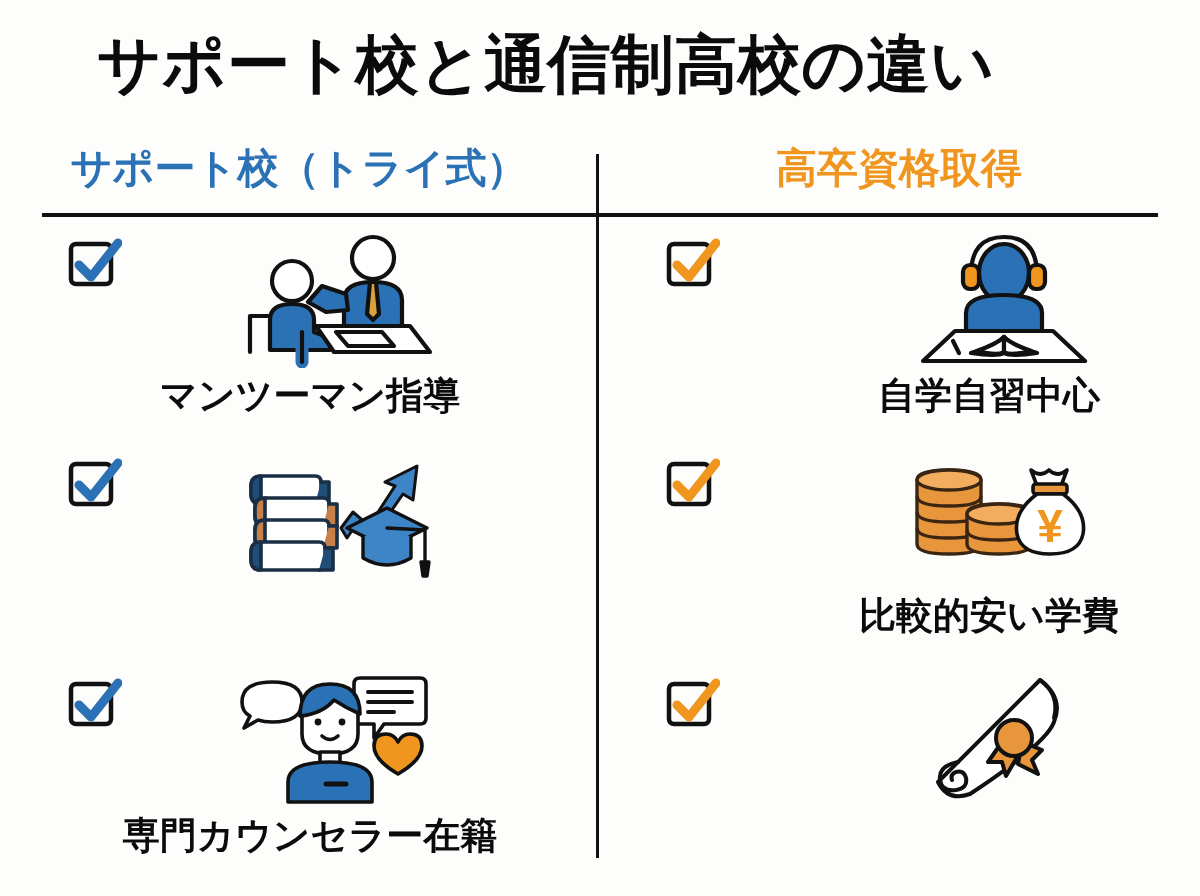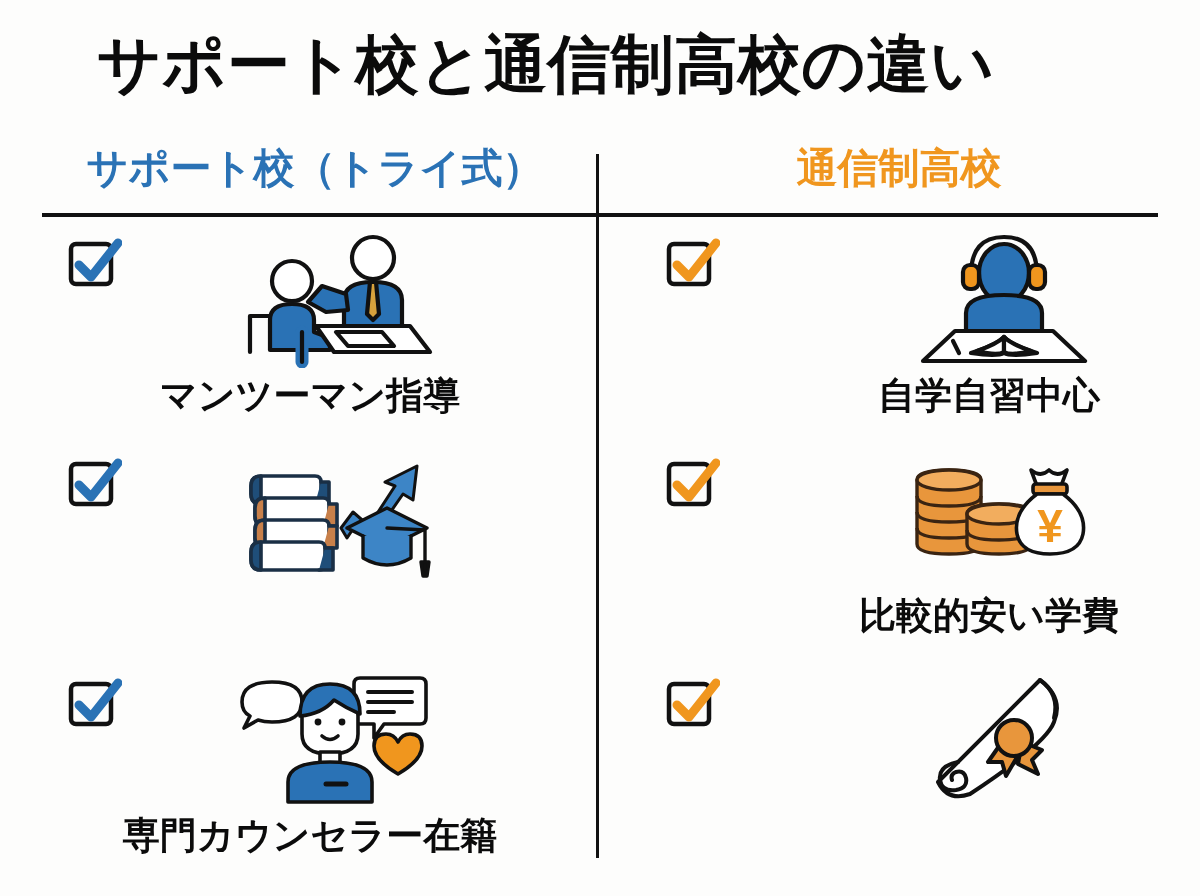--- a/index.html
+++ b/index.html
@@ -34,21 +34,21 @@
 
   
   .col-head {
     position: absolute;
     top: 144px;
     font-size: 41px;
     font-weight: 700;
     white-space: nowrap;
     line-height: 1.2;
   }
-  .col-head.left  { left: 0; width: 598px; text-align: center; color: #2a72b5; margin-left: 16px; }
+  .col-head.left  { left: 0; width: 598px; text-align: center; color: #2a72b5; }
   .col-head.right { left: 598px; width: 602px; text-align: center; color: #f0961e; }
 
   
   .hrule {
     position: absolute;
     left: 42px;
     top: 213px;
     width: 1116px;
     height: 4px;
     background: #111111;
@@ -120,21 +120,21 @@
   .cell.left .label { padding-left: 22px; }
   .cell.right .label { padding-left: 180px; }
 </style>
 </head>
 <body>
 
 <div class="title">サポート校と通信制高校の違い</div>
 
 <div class="col-head left">サポート校（トライ式）</div>
 
-<div class="col-head right">通信制高校</div>
+<div class="col-head right">高卒資格取得</div>
 
 <div class="hrule"></div>
 <div class="vrule"></div>
 
 <div class="grid">
 
   <div class="cell left">
     <span class="check">
       <svg width="54" height="52" viewBox="0 0 54 52">
         <rect x="3" y="6" width="40" height="40" rx="5" fill="none" stroke="#111" stroke-width="4.5"></rect>

